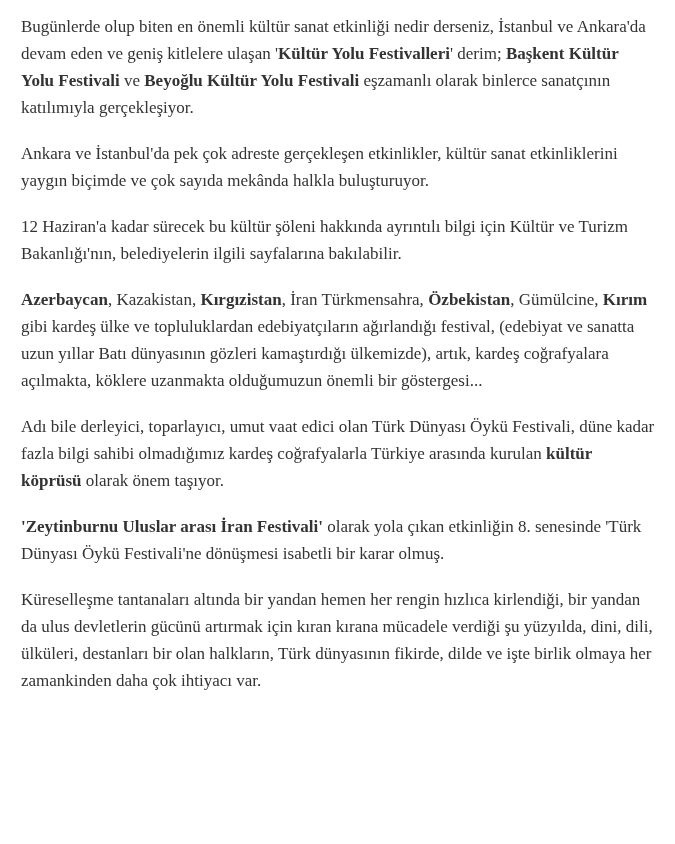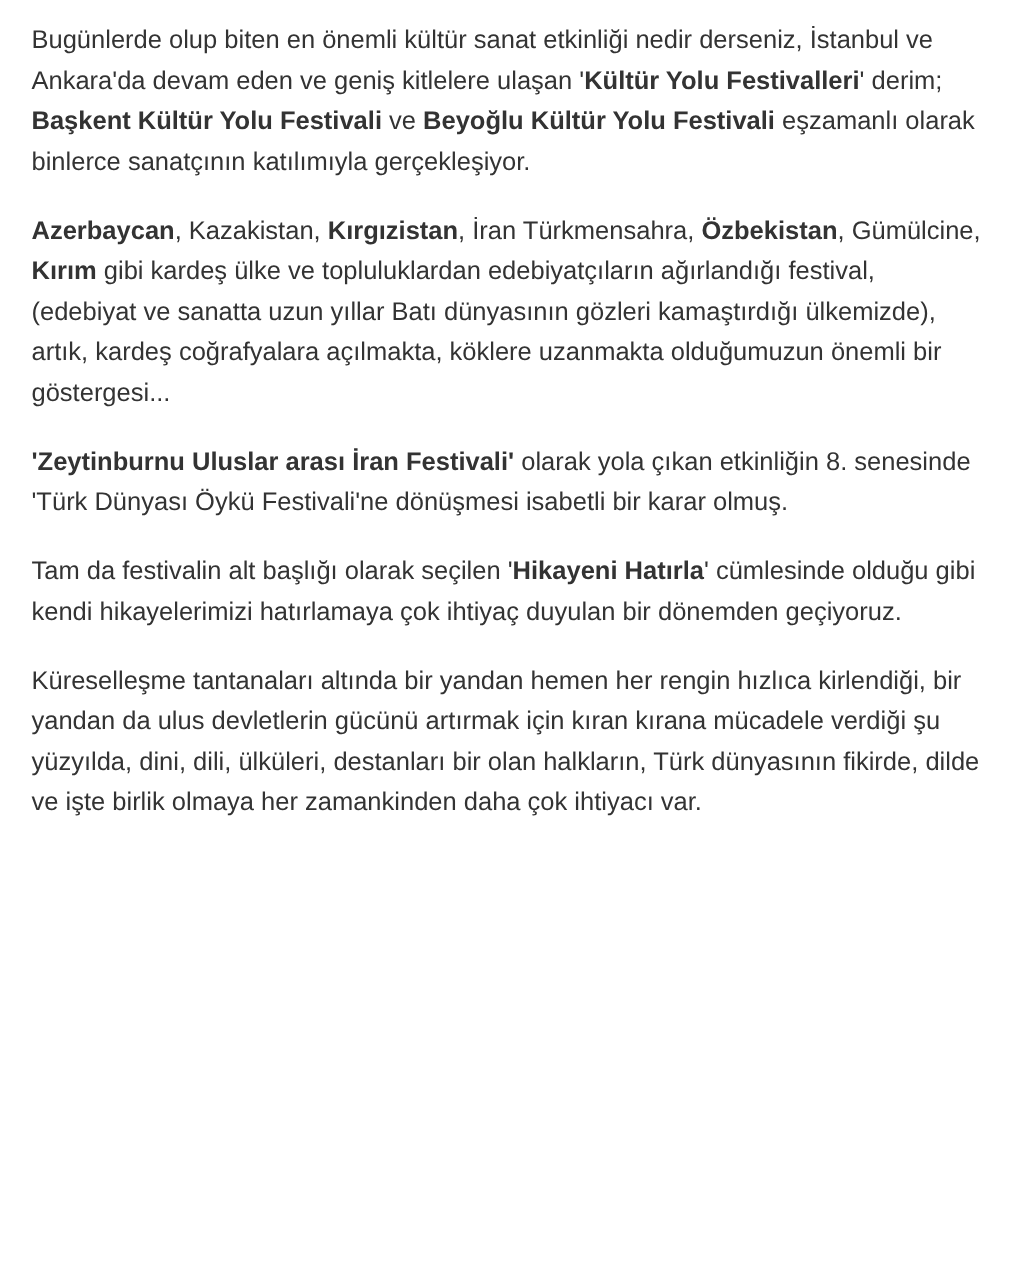--- a/index.html
+++ b/index.html
@@ -18,31 +18,34 @@
     box-sizing: border-box;
     padding: 13px 20px 0 21px;
     font-family: "Liberation Sans", sans-serif;
     font-size: 17px;
     line-height: 27px;
     color: #333333;
     text-align: left;
   }
   .article p {
     margin: 0 0 19px 0;
+    font-family: Liberation Serif, serif;
   }
   .article .run-bold {
     font-weight: bold;
   }
 </style>
 </head>
 <body>
 
 <div class="page">
   <main class="article">
     <div id="paragraph-container">
         <p><span class="run-regular">Bugünlerde olup biten en önemli kültür sanat etkinliği nedir derseniz, İstanbul ve Ankara'da devam eden ve geniş kitlelere ulaşan '</span><span class="run-bold">Kültür Yolu Festivalleri</span><span class="run-regular">' derim; </span><span class="run-bold">Başkent Kültür Yolu Festivali</span><span class="run-regular"> ve </span><span class="run-bold">Beyoğlu Kültür Yolu Festivali</span><span class="run-regular"> eşzamanlı olarak binlerce sanatçının katılımıyla gerçekleşiyor.</span></p>
+        <p><span class="run-regular">Ankara ve İstanbul'da pek çok adreste gerçekleşen etkinlikler, kültür sanat etkinliklerini yaygın biçimde ve çok sayıda mekânda halkla buluşturuyor.</span></p>
+        <p><span class="run-regular">12 Haziran'a kadar sürecek bu kültür şöleni hakkında ayrıntılı bilgi için Kültür ve Turizm Bakanlığı'nın, belediyelerin ilgili sayfalarına bakılabilir.</span></p>
         <p><span class="run-bold">Azerbaycan</span><span class="run-regular">, Kazakistan, </span><span class="run-bold">Kırgızistan</span><span class="run-regular">, İran Türkmensahra, </span><span class="run-bold">Özbekistan</span><span class="run-regular">, Gümülcine, </span><span class="run-bold">Kırım</span><span class="run-regular"> gibi kardeş ülke ve topluluklardan edebiyatçıların ağırlandığı festival, (edebiyat ve sanatta uzun yıllar Batı dünyasının gözleri kamaştırdığı ülkemizde), artık, kardeş coğrafyalara açılmakta, köklere uzanmakta olduğumuzun önemli bir göstergesi...</span></p>
+        <p><span class="run-regular">Adı bile derleyici, toparlayıcı, umut vaat edici olan Türk Dünyası Öykü Festivali, düne kadar fazla bilgi sahibi olmadığımız kardeş coğrafyalarla Türkiye arasında kurulan </span><span class="run-bold">kültür köprüsü</span><span class="run-regular"> olarak önem taşıyor.</span></p>
         <p><span class="run-bold">'Zeytinburnu Uluslar arası İran Festivali'</span><span class="run-regular"> olarak yola çıkan etkinliğin 8. senesinde 'Türk Dünyası Öykü Festivali'ne dönüşmesi isabetli bir karar olmuş.</span></p>
-        <p><span class="run-regular">Tam da festivalin alt başlığı olarak seçilen '</span><span class="run-bold">Hikayeni Hatırla</span><span class="run-regular">' cümlesinde olduğu gibi kendi hikayelerimizi hatırlamaya çok ihtiyaç duyulan bir dönemden geçiyoruz.</span></p>
         <p><span class="run-regular">Küreselleşme tantanaları altında bir yandan hemen her rengin hızlıca kirlendiği, bir yandan da ulus devletlerin gücünü artırmak için kıran kırana mücadele verdiği şu yüzyılda, dini, dili, ülküleri, destanları bir olan halkların, Türk dünyasının fikirde, dilde ve işte birlik olmaya her zamankinden daha çok ihtiyacı var.</span></p>
       </div>
   </main>
 </div>
 
 </body></html>

